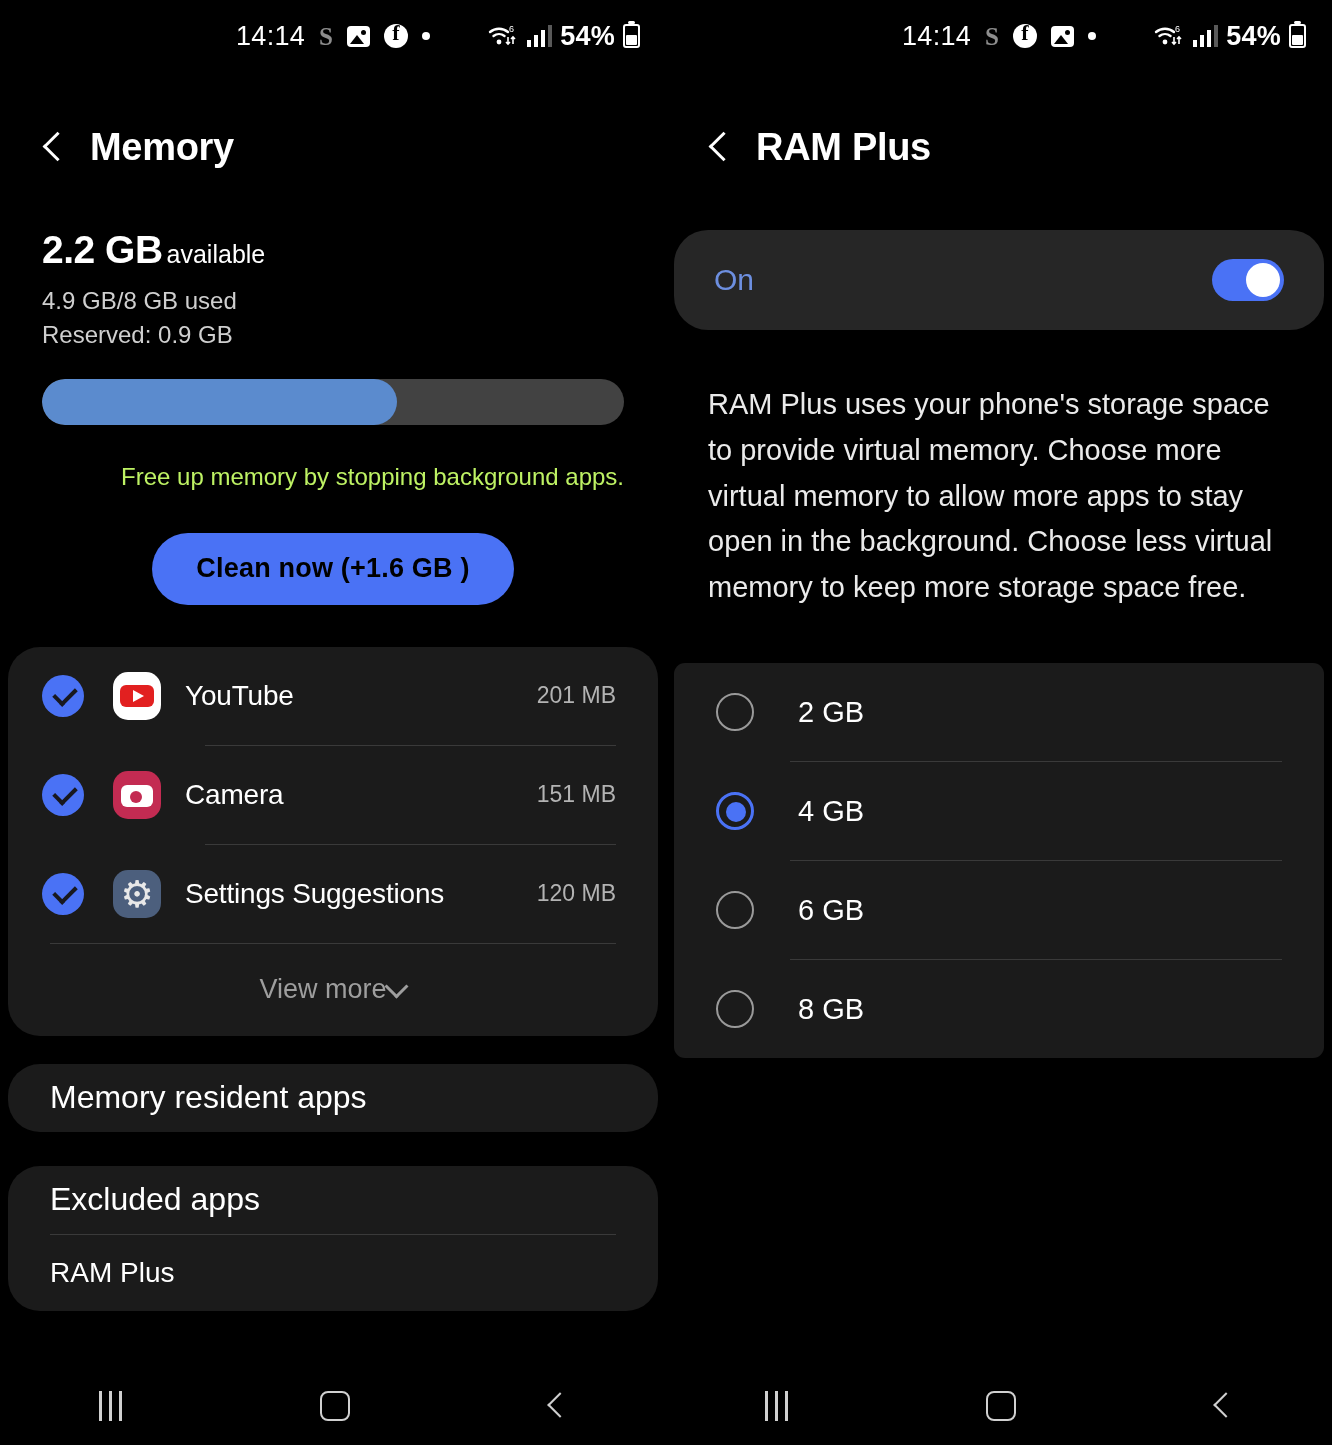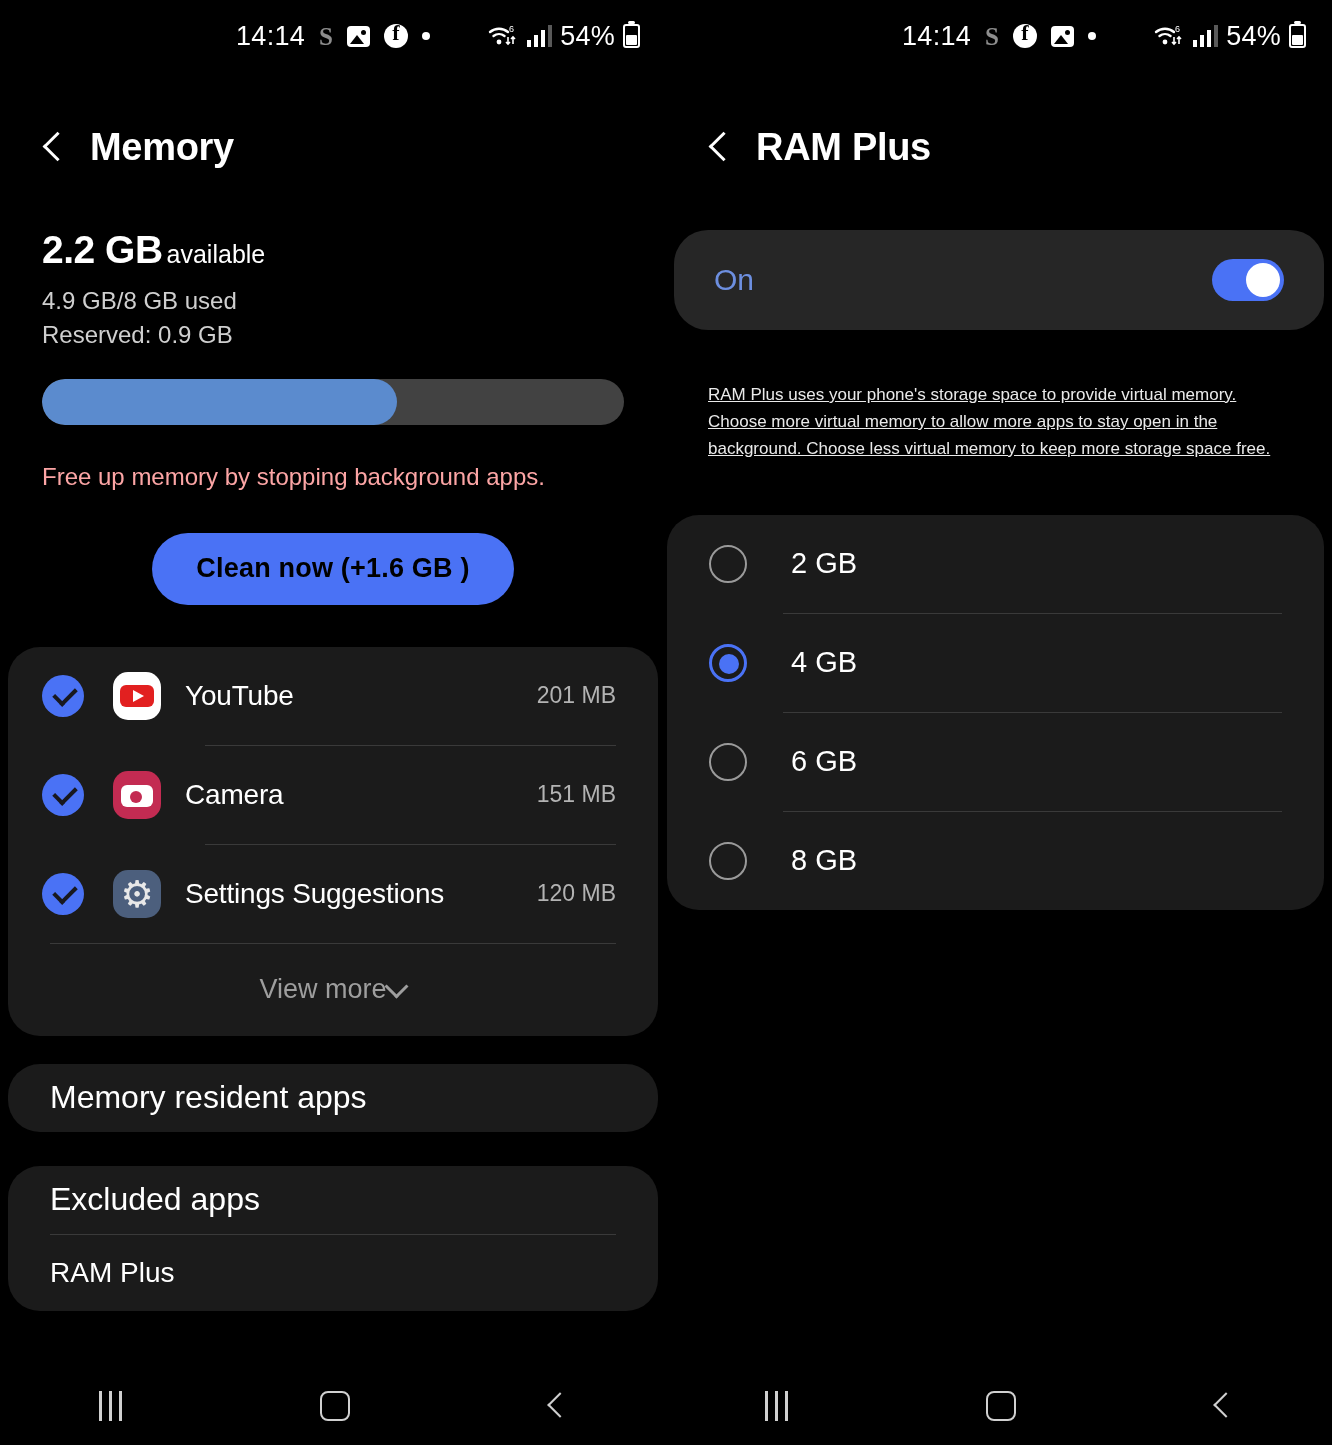--- a/index.html
+++ b/index.html
@@ -18,21 +18,21 @@
   .statusbar {
     height:72px; display:flex; align-items:center;
     padding:0 30px; position:relative;justify-content:center;
   }
   .sb-left { display:flex; align-items:center; gap:14px; }
   .sb-time { font-size:27px; font-weight:500; letter-spacing:.3px; color:#fff; }
   .sb-right {
     position:absolute; right:26px; top:0; height:72px;
     display:flex; align-items:center; gap:8px;
   }
-  .sb-pct { font-size:27px; font-weight:400; color:#fff; letter-spacing:.2px; }
+  .sb-pct { font-size:27px; font-weight:700; color:#fff; letter-spacing:.2px; }
 
   .ic-s {
     font-size:25px; font-weight:700; color:#8d8d8d;
     font-family:"Liberation Serif", serif; line-height:1;
   }
   .ic-img {
     width:23px; height:21px; background:#fff; border-radius:4px; position:relative;
   }
   .ic-img::before{
     content:""; position:absolute; left:3px; bottom:3px;
@@ -76,21 +76,21 @@
   .mem-avail { display:flex; align-items:baseline; }
   .mem-avail .big { font-size:39px; font-weight:700; letter-spacing:-.5px; }
   .mem-avail .small { font-size:25px; font-weight:400; margin-left:4px; }
   .mem-sub { font-size:24px; color:#cfcfcf; margin-top:13px; line-height:1.33; }
 
   .bar-track {
     margin:28px 42px 0 42px; height:46px; background:#424242; border-radius:23px; overflow:hidden;
   }
   .bar-fill { height:46px; background:#5b8bce; border-radius:23px; }
 
-  .hint { margin:38px 42px 0 42px; font-size:24px; color:#fca5a5; }
+  .hint { margin:38px 42px 0 42px; font-size:24px; color:#bef264;text-align:right; }
 
   .clean-wrap { display:flex; justify-content:center; margin-top:42px; }
   .clean-btn {
     background:#4a72f5; color:#000000; border:none; border-radius:40px;
     padding:0 44px; height:72px; font-size:27px; font-weight:700;
     font-family:"Liberation Sans", sans-serif; cursor:pointer; letter-spacing:.2px;
   }
 
   .card { background:#1b1b1b; border-radius:32px; margin:0 8px; }
   .apps-card { margin-top:42px; padding:0 0 0 0; }
@@ -154,23 +154,23 @@
     height:100px; display:flex; align-items:center; padding:0 40px; justify-content:space-between;
   }
   .toggle-label { font-size:30px; color:#6d8fe0; font-weight:400; }
   .switch {
     width:72px;height:42px;border-radius:21px;background:#4a72f5;position:relative;flex:none;cursor:pointer;
   }
   .switch::after{
     content:"";position:absolute;right:4px;top:4px;width:34px;height:34px;border-radius:50%;background:#fff;
   }
   .desc {
-    margin:52px 42px 16px 42px; font-size:17px; line-height:1.58; color:#eaeaea;text-decoration:underline;
-  }
-  .radio-card { margin:52px 8px 0 1px; }
+    margin:52px 42px 16px 42px; font-size:29px; line-height:1.58; color:#eaeaea;
+  }
+  .radio-card { margin:52px 8px 0 8px;border-radius:11px; }
   .radio-row { height:98px; display:flex; align-items:center; padding-left:42px; }
   .radio {
     width:38px;height:38px;border-radius:50%;border:2px solid #9a9a9a;flex:none;position:relative;
   }
   .radio.on { border-color:#4a72f5; border-width:3px; }
   .radio.on::after{
     content:"";position:absolute;left:7px;top:7px;width:20px;height:20px;border-radius:50%;background:#4a72f5;
   }
   .radio-label { margin-left:44px; font-size:29px; }
   .radio-div { height:1px; background:#3a3a3a; margin-left:116px; margin-right:42px; }

